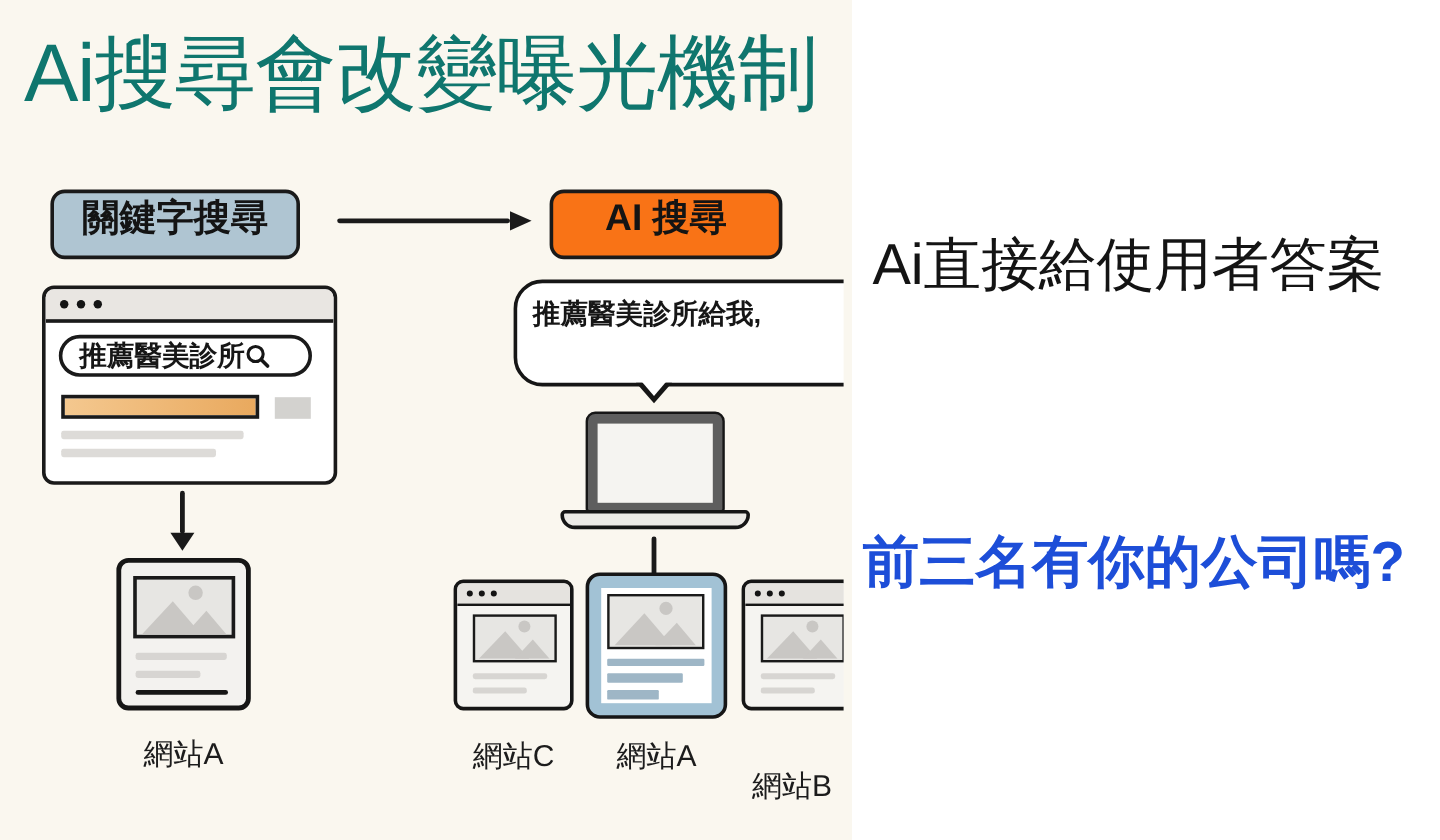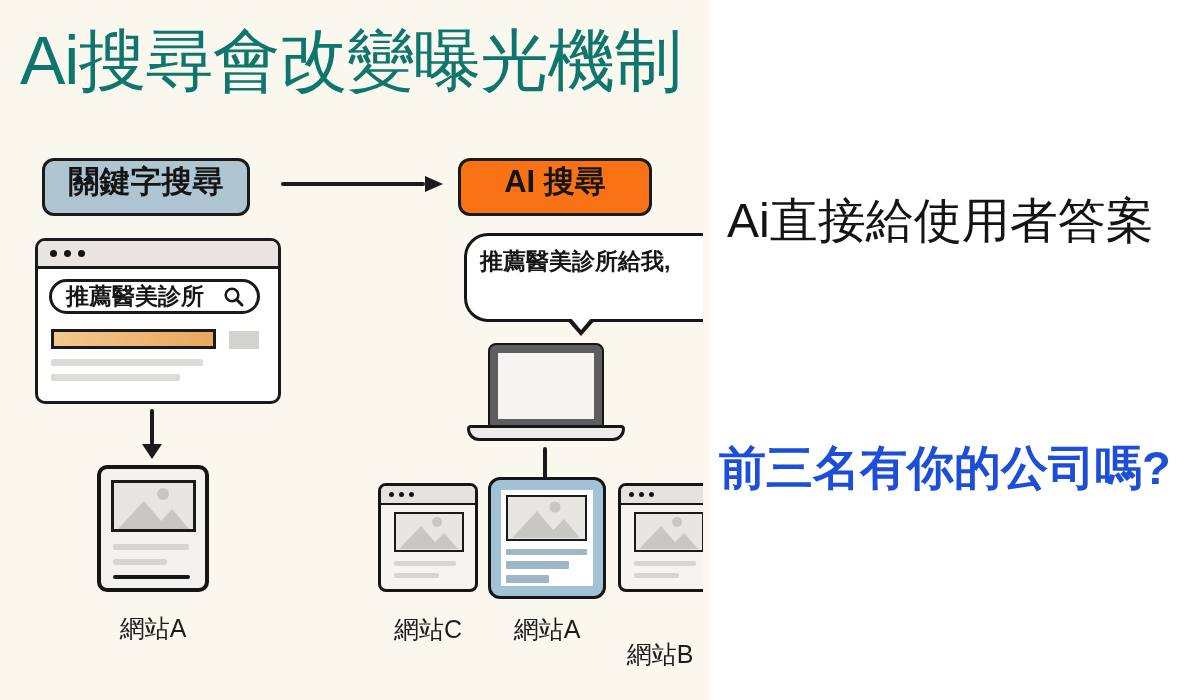--- a/index.html
+++ b/index.html
@@ -40,21 +40,21 @@
   .browser{
     position:absolute;left:35px;top:238px;width:240px;height:160px;background:#ffffff;
     border:3px solid #1a1a1a;border-radius:10px;overflow:hidden;
   }
   .browser-header{height:25px;background:#E9E6E2;border-bottom:3px solid #1a1a1a;
     display:flex;align-items:center;gap:7px;padding-left:12px;}
   .dot{width:7px;height:7px;border-radius:50%;background:#141414;}
   .search-pill{
     position:absolute;left:11px;top:38px;width:211px;height:35px;background:#fff;
     border:3px solid #1a1a1a;border-radius:20px;display:flex;align-items:center;
-    justify-content:space-between;padding:0 12px 0 14px;box-sizing:border-box;
+    justify-content:flex-start;padding:0 12px 0 14px;box-sizing:border-box;
     font-size:23px;font-weight:600;white-space:nowrap;
   }
   .orange-bar{position:absolute;left:13px;top:88px;width:165px;height:20px;
     border:3px solid #1a1a1a;background:linear-gradient(90deg,#F4C88F,#E9A95E);box-sizing:border-box;}
   .gray-chip{position:absolute;left:191px;top:90px;width:30px;height:18px;background:#D3D2CF;}
   .g-line{position:absolute;height:7px;background:#DDDBD8;border-radius:2px;}
   .bl1{left:13px;top:118px;width:152px;}
   .bl2{left:13px;top:133px;width:129px;}
 
   
@@ -69,21 +69,21 @@
   .site-card .l2{left:12px;top:90px;width:54px;height:6px;}
   .site-card .l3{left:12px;top:106px;width:77px;height:4px;background:#161616;}
 
   .site-label{position:absolute;font-size:25px;color:#1c1c1c;text-align:center;font-weight:400;}
   .label-a-left{left:91px;top:612px;width:124px;}
 
   
   .bubble{
     position:absolute;left:428px;top:233px;width:318px;height:89px;background:#fff;
     border:3px solid #161616;border-radius:24px;box-sizing:border-box;
-    padding:9px 0 0 13px;font-size:23px;font-weight:700;line-height:1.45;white-space:nowrap;margin-left:36px;
+    padding:9px 0 0 13px;font-size:23px;font-weight:700;line-height:1.45;white-space:nowrap;
   }
   .bubble::before{content:"";position:absolute;left:99px;bottom:-17px;width:0;height:0;
     border-top:17px solid #161616;border-left:15px solid transparent;border-right:15px solid transparent;}
   .bubble::after{content:"";position:absolute;left:103px;bottom:-11px;width:0;height:0;
     border-top:13px solid #ffffff;border-left:11px solid transparent;border-right:11px solid transparent;}
 
   
   .laptop-screen{position:absolute;left:488px;top:343px;width:116px;height:84px;background:#5E5E5E;
     border:2px solid #161616;border-radius:8px 8px 3px 3px;box-sizing:border-box;}
   .laptop-screen .inner{position:absolute;left:8px;top:8px;right:8px;bottom:6px;background:#F5F4F1;}

